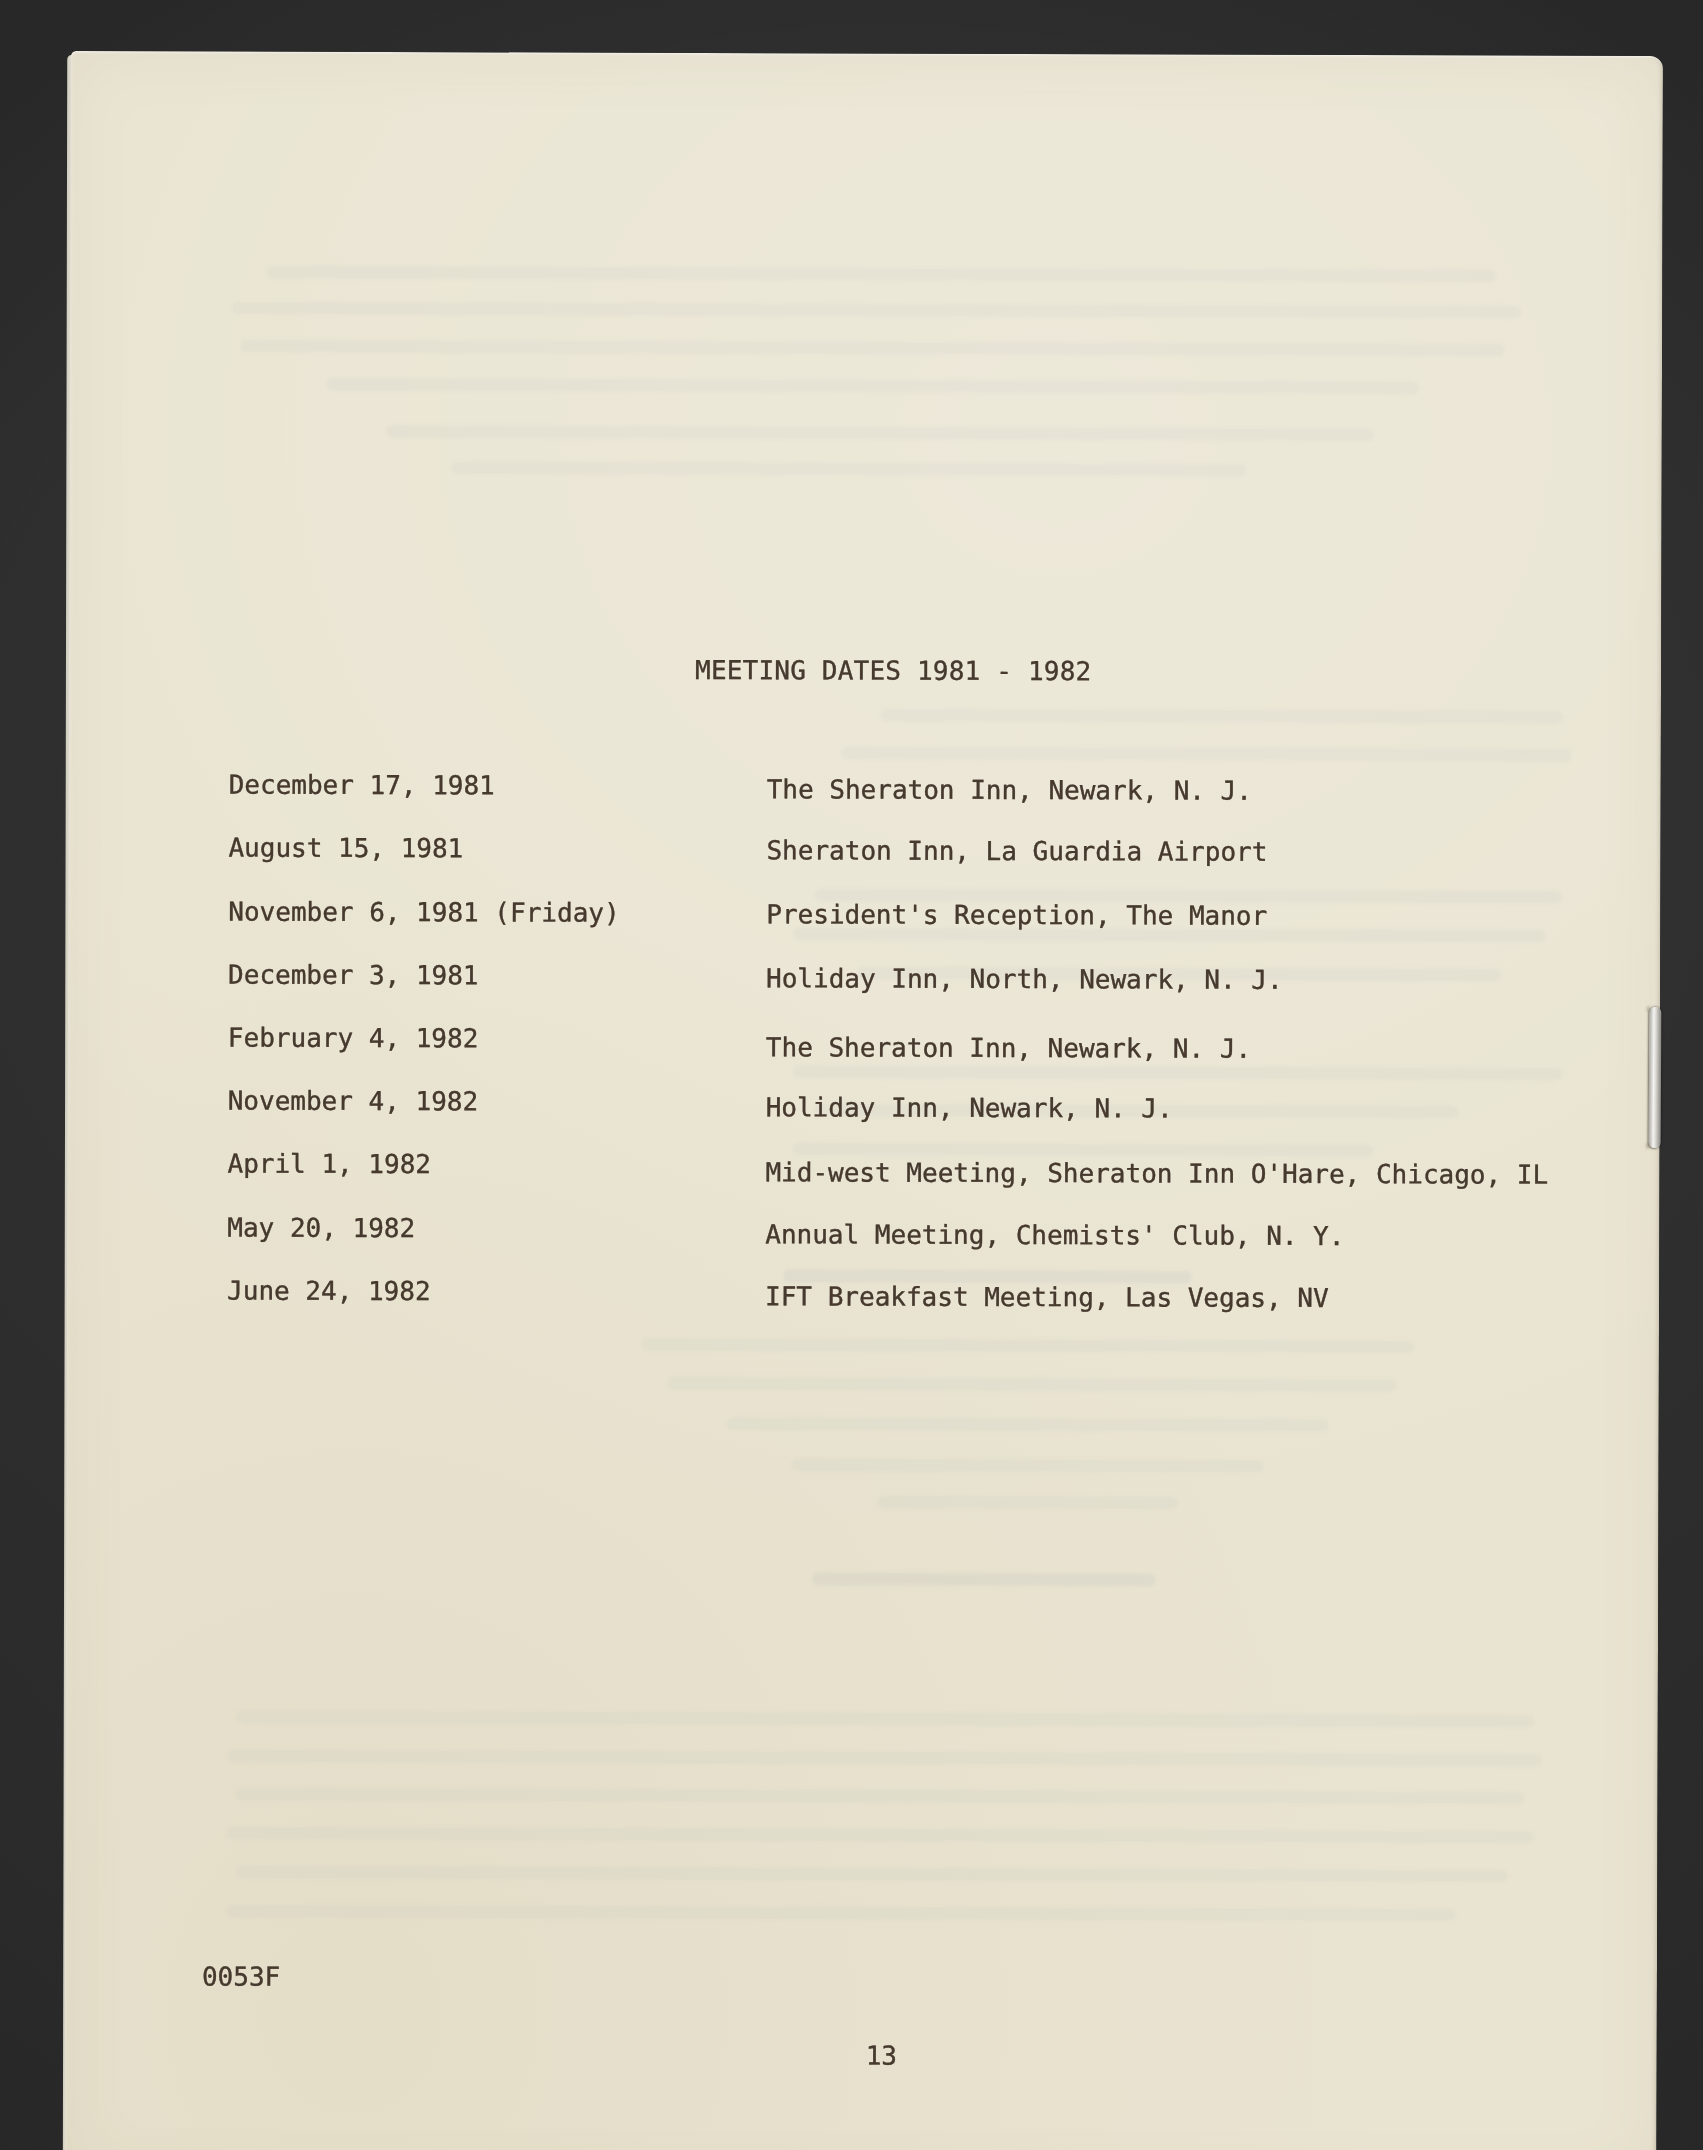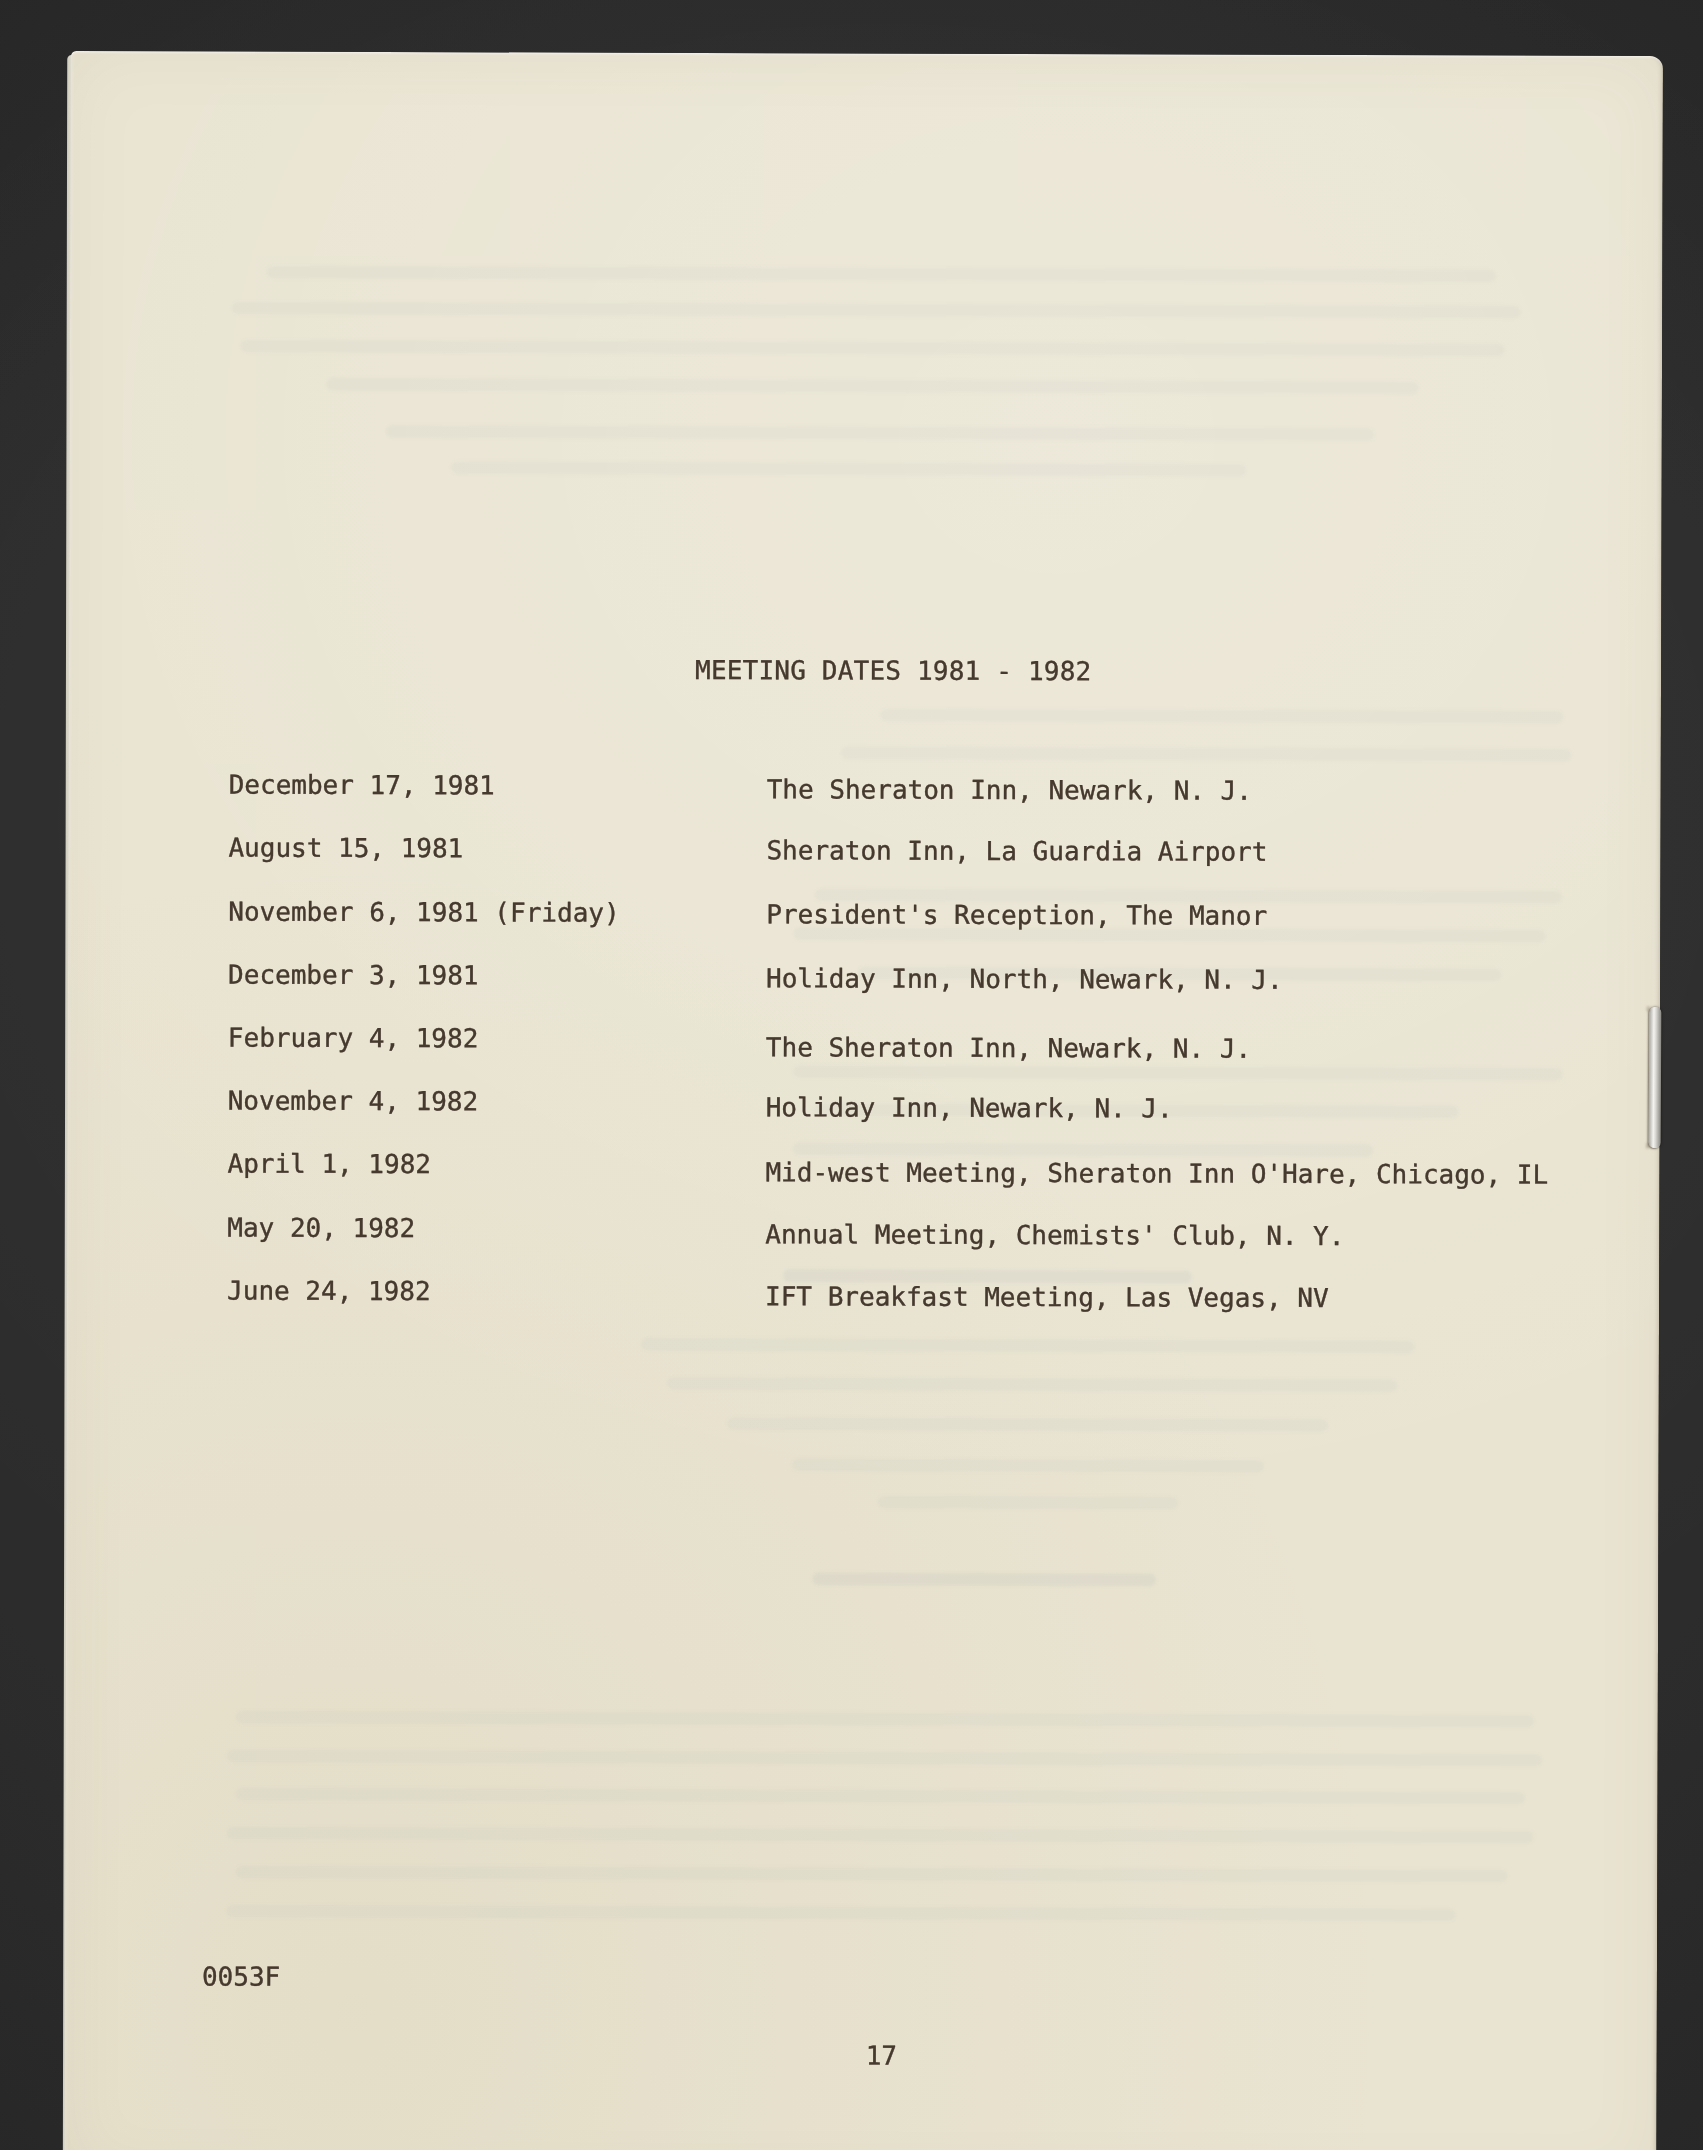--- a/index.html
+++ b/index.html
@@ -150,18 +150,18 @@
       <span class="tw date">May 20, 1982</span>
       <span class="tw loc" style="top:5.2px;">Annual Meeting, Chemists' Club, N. Y.</span>
     </div>
     <div class="meeting-row" style="top:1226px;">
       <span class="tw date">June 24, 1982</span>
       <span class="tw loc" style="top:4.3px;">IFT Breakfast Meeting, Las Vegas, NV</span>
     </div>
 
     <div class="tw" style="left:137px;top:1912px;">0053F</div>
 
-    <div class="tw" style="left:801px;top:1989px;">17</div>
+    <div class="tw" style="left:801px;top:1989px;">13</div>
   </div>
 
   <div class="staple"></div>
 </div>
 
 
 </body></html>

